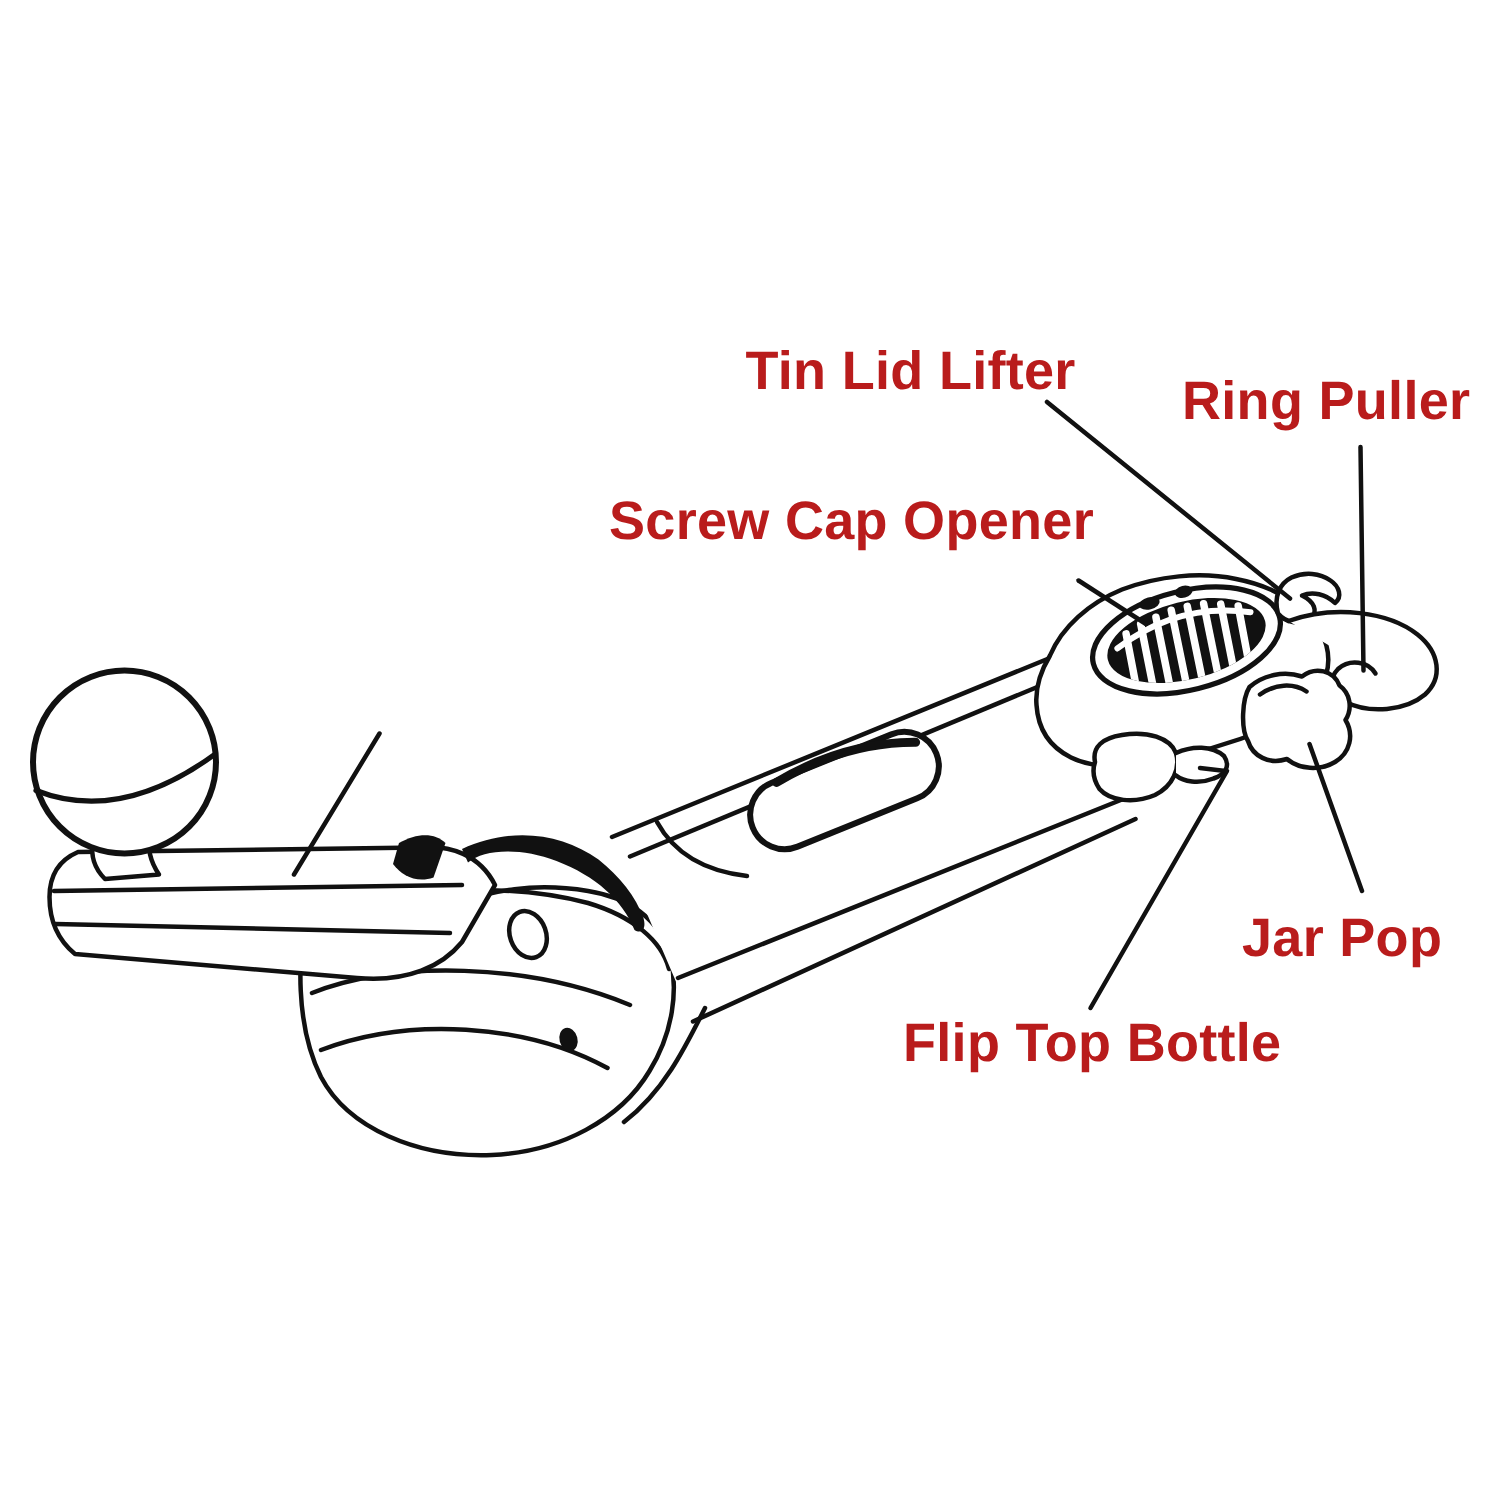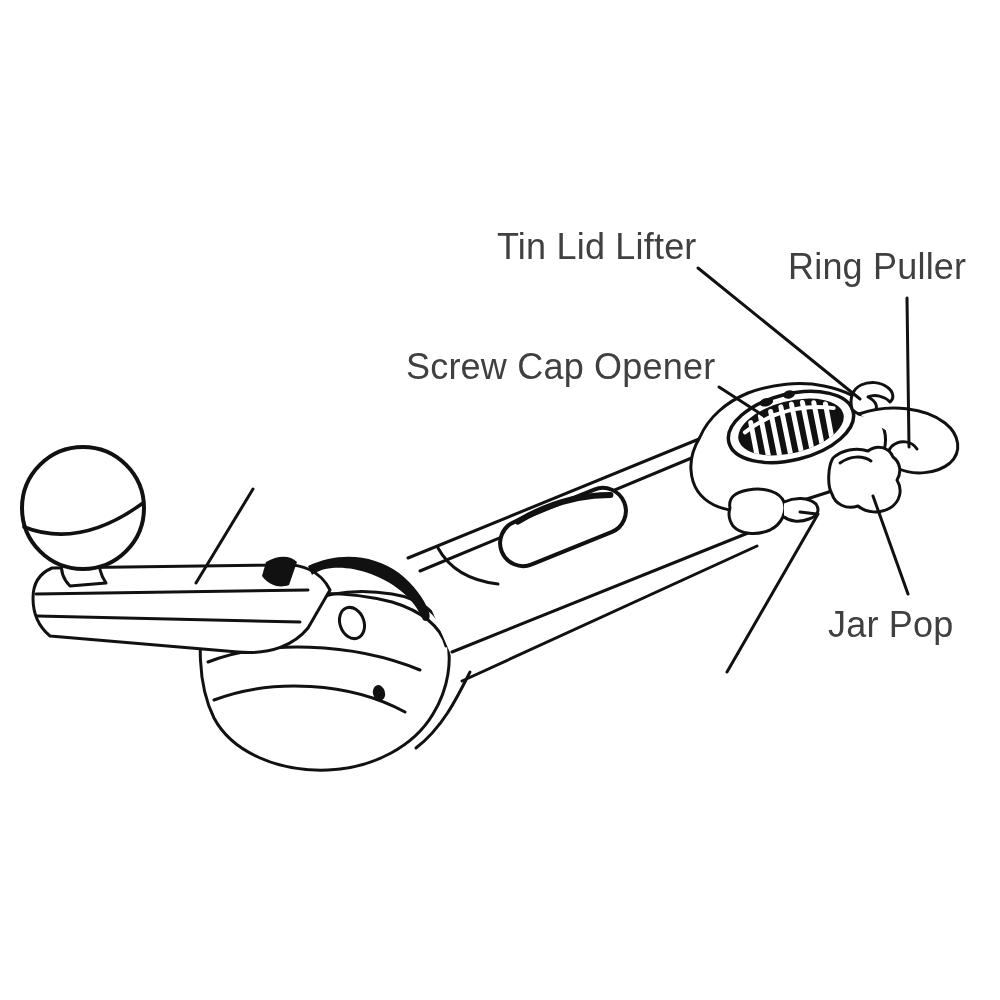--- a/index.html
+++ b/index.html
@@ -2,21 +2,21 @@
 <html><head>
 <meta charset="utf-8">
 <style>
   html,body{margin:0;padding:0;background:#fff;}
   .stage{
     position:relative;width:1000px;height:1000px;background:#fff;overflow:hidden;
     font-family:"Liberation Sans", sans-serif;
   }
   .drawing{position:absolute;left:0;top:0;}
   .callout{
-    position:absolute;color:#404040;font-size:36px;font-weight:400;
+    position:absolute;color:#b91c1c;font-size:36px;font-weight:700;
     letter-spacing:0.2px;white-space:nowrap;line-height:50px;
   }
   .callout .line{display:block;}
 </style>
 </head>
 <body>
 
 <div class="stage">
 
   <svg class="drawing" width="1000" height="1000" viewBox="0 0 1000 1000" fill="none" stroke="#111" stroke-width="3" stroke-linecap="round" stroke-linejoin="round">
@@ -129,21 +129,22 @@
       <line x1="253" y1="489" x2="196" y2="583"></line>
       <line x1="873" y1="496" x2="908" y2="594"></line>
       <line x1="818" y1="514" x2="727" y2="672"></line>
     </g>
   </svg>
 
   <div class="callout" style="left:497px;top:222px;">Tin Lid Lifter</div>
 
   <div class="callout" style="left:788px;top:242px;text-align:right;">Ring Puller</div>
 
-  <div class="callout" style="left:406px;top:342px;">Screw Cap Opener</div>
+  <div class="callout" style="left:406px;top:322px;">Screw Cap Opener</div>
 
 
   <div class="callout" style="left:828px;top:600px;">Jar Pop</div>
 
   <div class="callout" style="left:602px;top:670px;">
+    <span class="line">Flip Top Bottle</span>
   </div>
 
 </div>
 
 </body></html>

